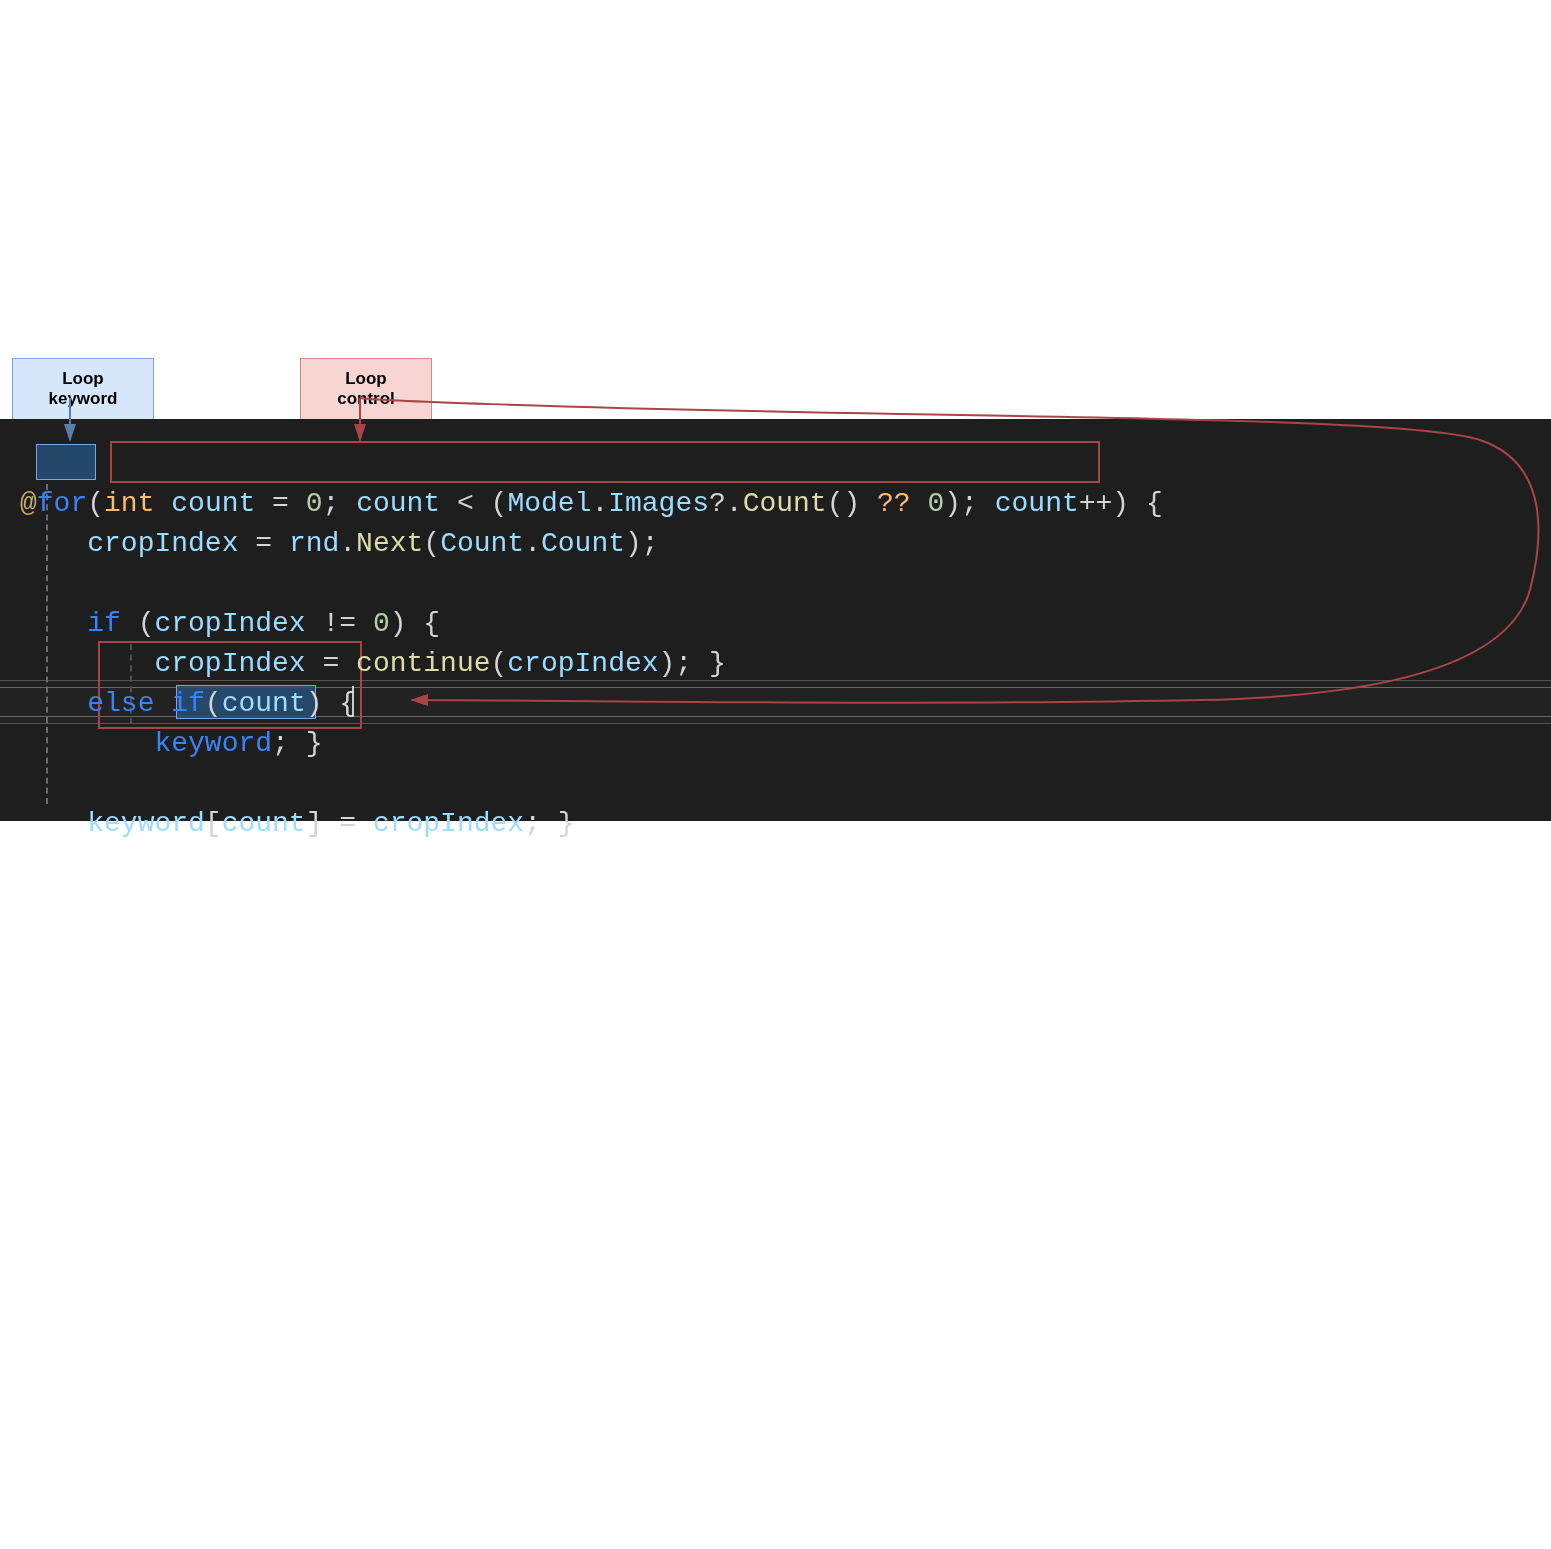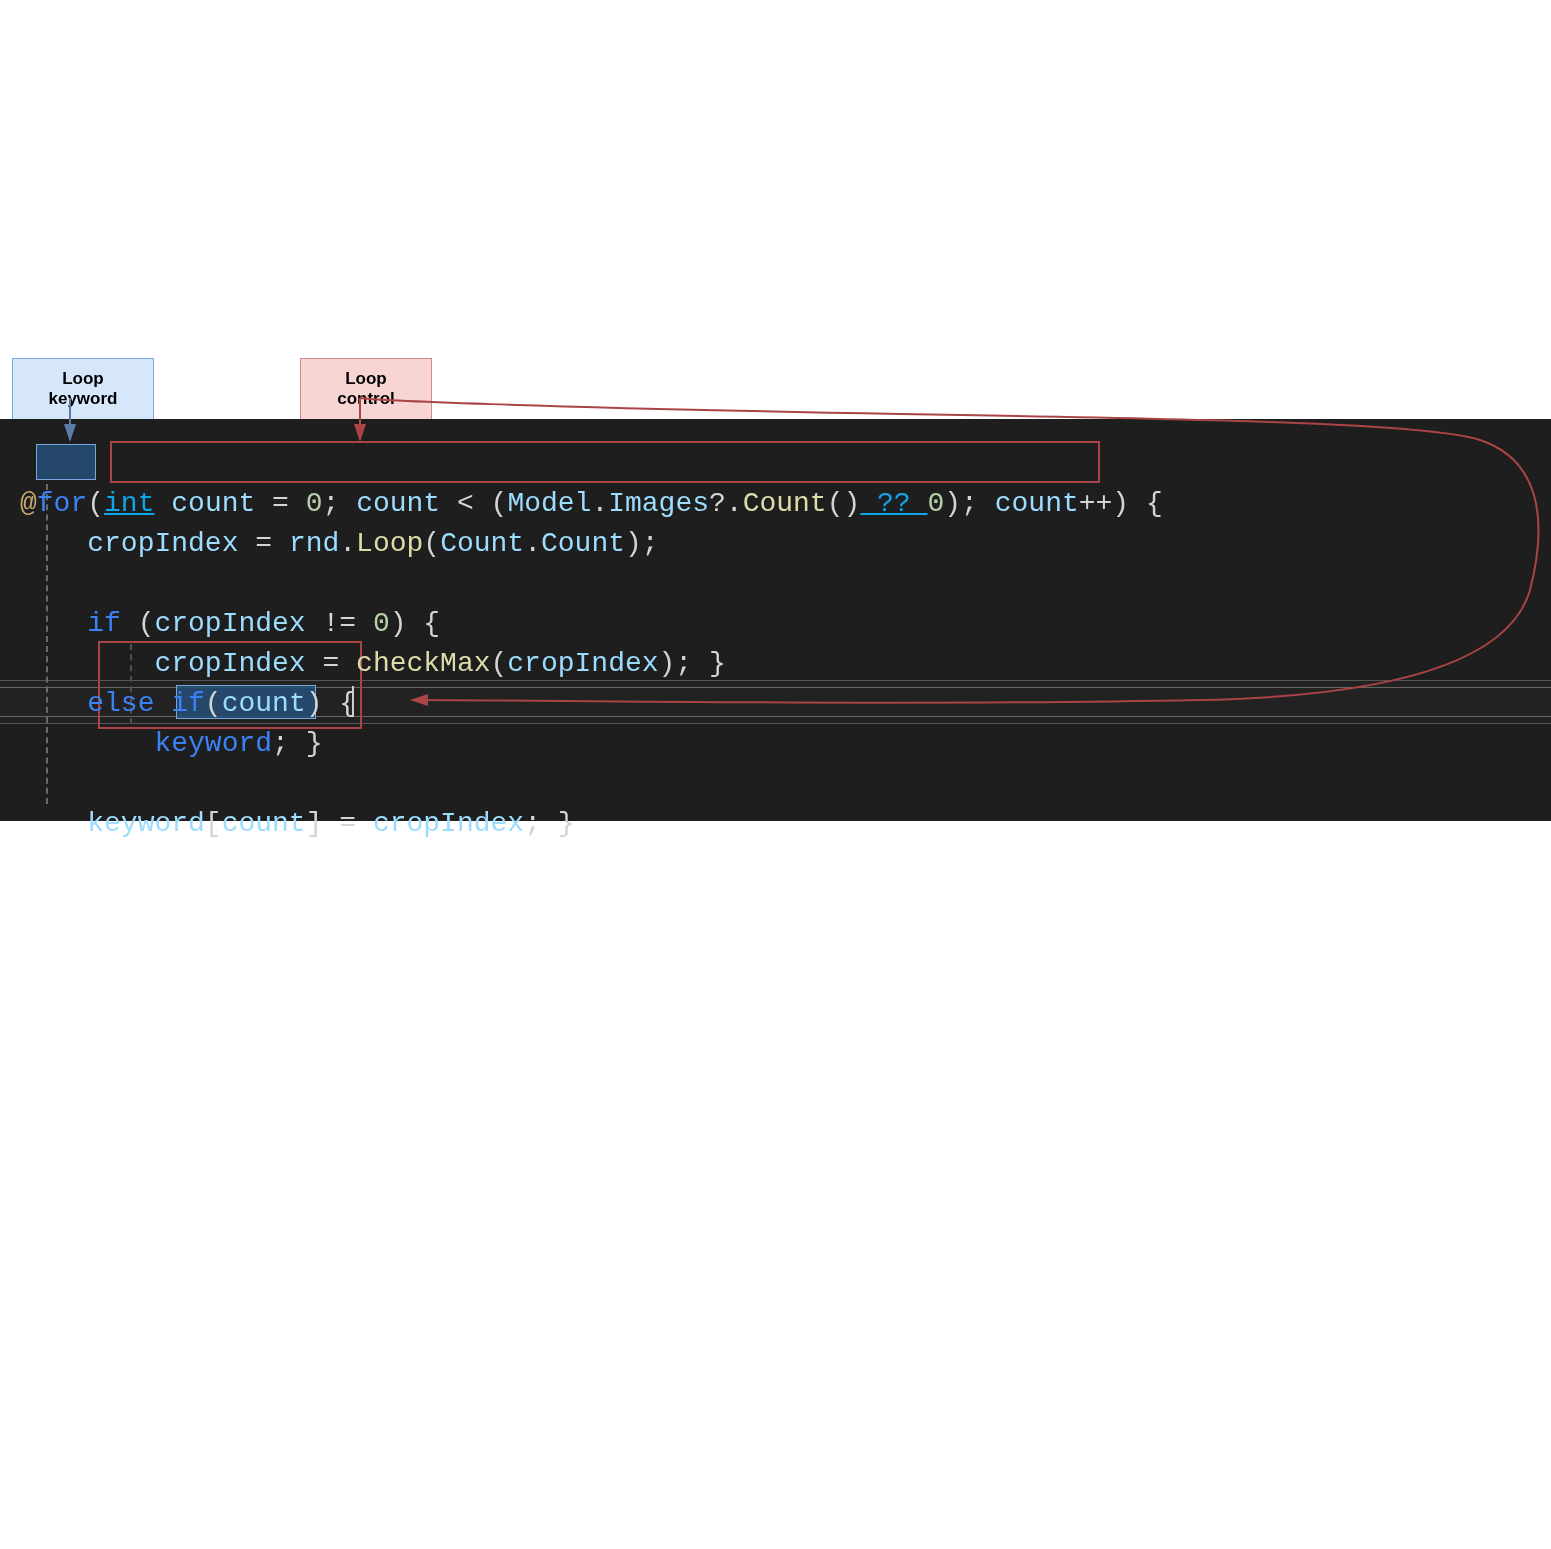--- a/index.html
+++ b/index.html
@@ -49,21 +49,21 @@
     overflow: visible;
   }
   .code-area {
     position: absolute;
     top: 25px;
     left: 20px;
     white-space: pre;
   }
   .tok-razor { color: #c3aa6e; }
   .tok-keyword { color: #3b82f6; }
-  .tok-type { color: #0ea5e9; text-decoration: underline; }
+  .tok-type { color: #fdba74; }
   .tok-ident { color: #9cdcfe; }
   .tok-method { color: #dcdcaa; }
   .tok-num { color: #b5cea8; }
   .tok-op { color: #d4d4d4; }
   .tok-punc { color: #d4d4d4; }
 
   
   .indent-guide {
     position: absolute;
     top: 65px;
@@ -190,24 +190,24 @@
   <div class="sel-box box-continue"></div>
 
   <div class="red-outline outline-forparams"></div>
   <div class="red-outline outline-else"></div>
   <div class="cursor"></div>
 
   <div class="squiggle">^^^^^^^^^^</div>
 
   <div class="code-area">
 <span class="tok-razor">@</span><span class="tok-keyword">for</span><span class="tok-punc">(</span><span class="tok-type">int</span><span> </span><span class="tok-ident">count</span><span class="tok-op"> = </span><span class="tok-num">0</span><span class="tok-punc">; </span><span class="tok-ident">count</span><span class="tok-op"> &lt; (</span><span class="tok-ident">Model</span><span class="tok-punc">.</span><span class="tok-ident">Images</span><span class="tok-punc">?.</span><span class="tok-method">Count</span><span class="tok-punc">()</span><span class="tok-type"> ?? </span><span class="tok-num">0</span><span class="tok-punc">); </span><span class="tok-ident">count</span><span class="tok-op">++</span><span class="tok-punc">)</span><span class="tok-punc"> {</span>
-<span>    </span><span class="tok-ident">cropIndex</span><span class="tok-op"> = </span><span class="tok-ident">rnd</span><span class="tok-punc">.</span><span class="tok-method">Loop</span><span class="tok-punc">(</span><span class="tok-ident">Count</span><span class="tok-punc">.</span><span class="tok-ident">Count</span><span class="tok-punc">);</span>
+<span>    </span><span class="tok-ident">cropIndex</span><span class="tok-op"> = </span><span class="tok-ident">rnd</span><span class="tok-punc">.</span><span class="tok-method">Next</span><span class="tok-punc">(</span><span class="tok-ident">Count</span><span class="tok-punc">.</span><span class="tok-ident">Count</span><span class="tok-punc">);</span>
 
 <span>    </span><span class="tok-keyword">if</span><span class="tok-punc"> (</span><span class="tok-ident">cropIndex</span><span class="tok-op"> != </span><span class="tok-num">0</span><span class="tok-punc">) {</span>
-<span>        </span><span class="tok-ident">cropIndex</span><span class="tok-op"> = </span><span class="tok-method">checkMax</span><span class="tok-punc">(</span><span class="tok-ident">cropIndex</span><span class="tok-punc">); }</span>
+<span>        </span><span class="tok-ident">cropIndex</span><span class="tok-op"> = </span><span class="tok-method">continue</span><span class="tok-punc">(</span><span class="tok-ident">cropIndex</span><span class="tok-punc">); }</span>
 <span>    </span><span class="tok-keyword">else</span><span> </span><span class="tok-keyword">if</span><span class="tok-punc">(</span><span class="tok-ident">count</span><span class="tok-punc">) {</span>
 <span>        </span><span class="tok-keyword">keyword</span><span class="tok-punc">; </span><span class="tok-punc">}</span>
 
 <span>    </span><span class="tok-ident">keyword</span><span class="tok-punc">[</span><span class="tok-ident">count</span><span class="tok-punc">] = </span><span class="tok-ident">cropIndex</span><span class="tok-punc">; }</span>
   </div>
 </div>
 
 <svg class="arrows">
   <defs>
     <marker id="arrow-blue" markerWidth="10" markerHeight="10" refX="8" refY="3" orient="auto" markerUnits="strokeWidth">

